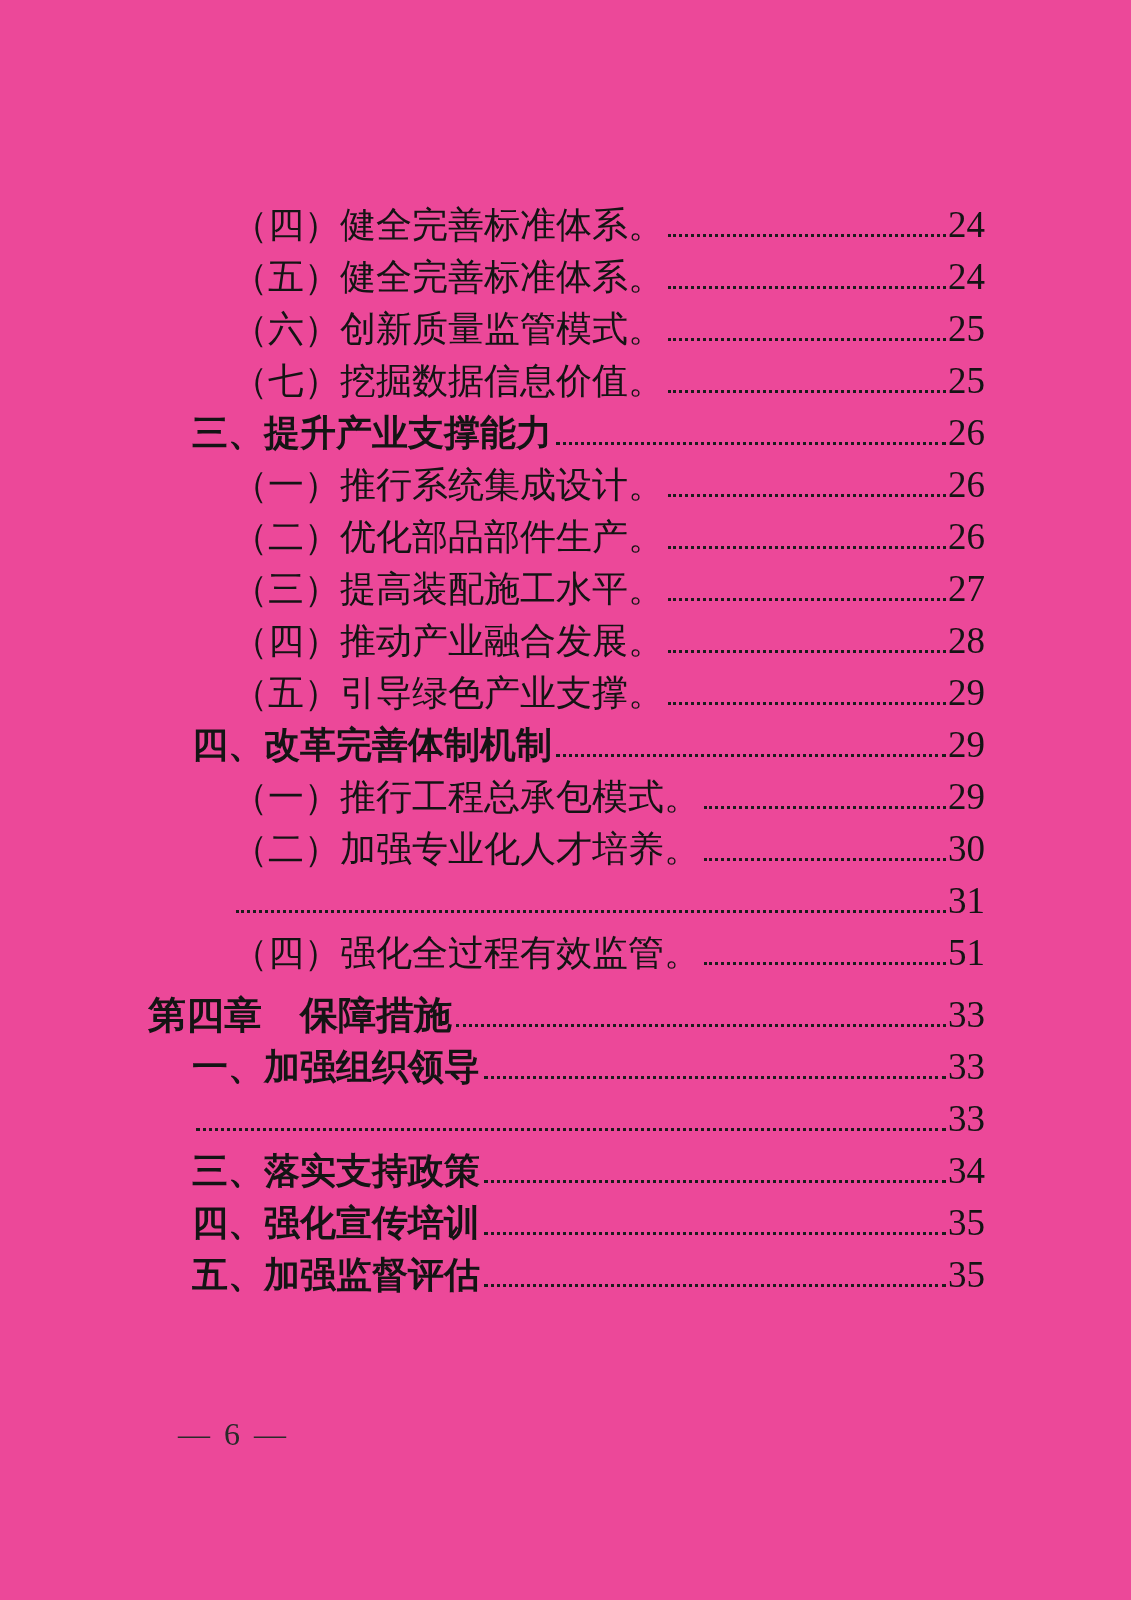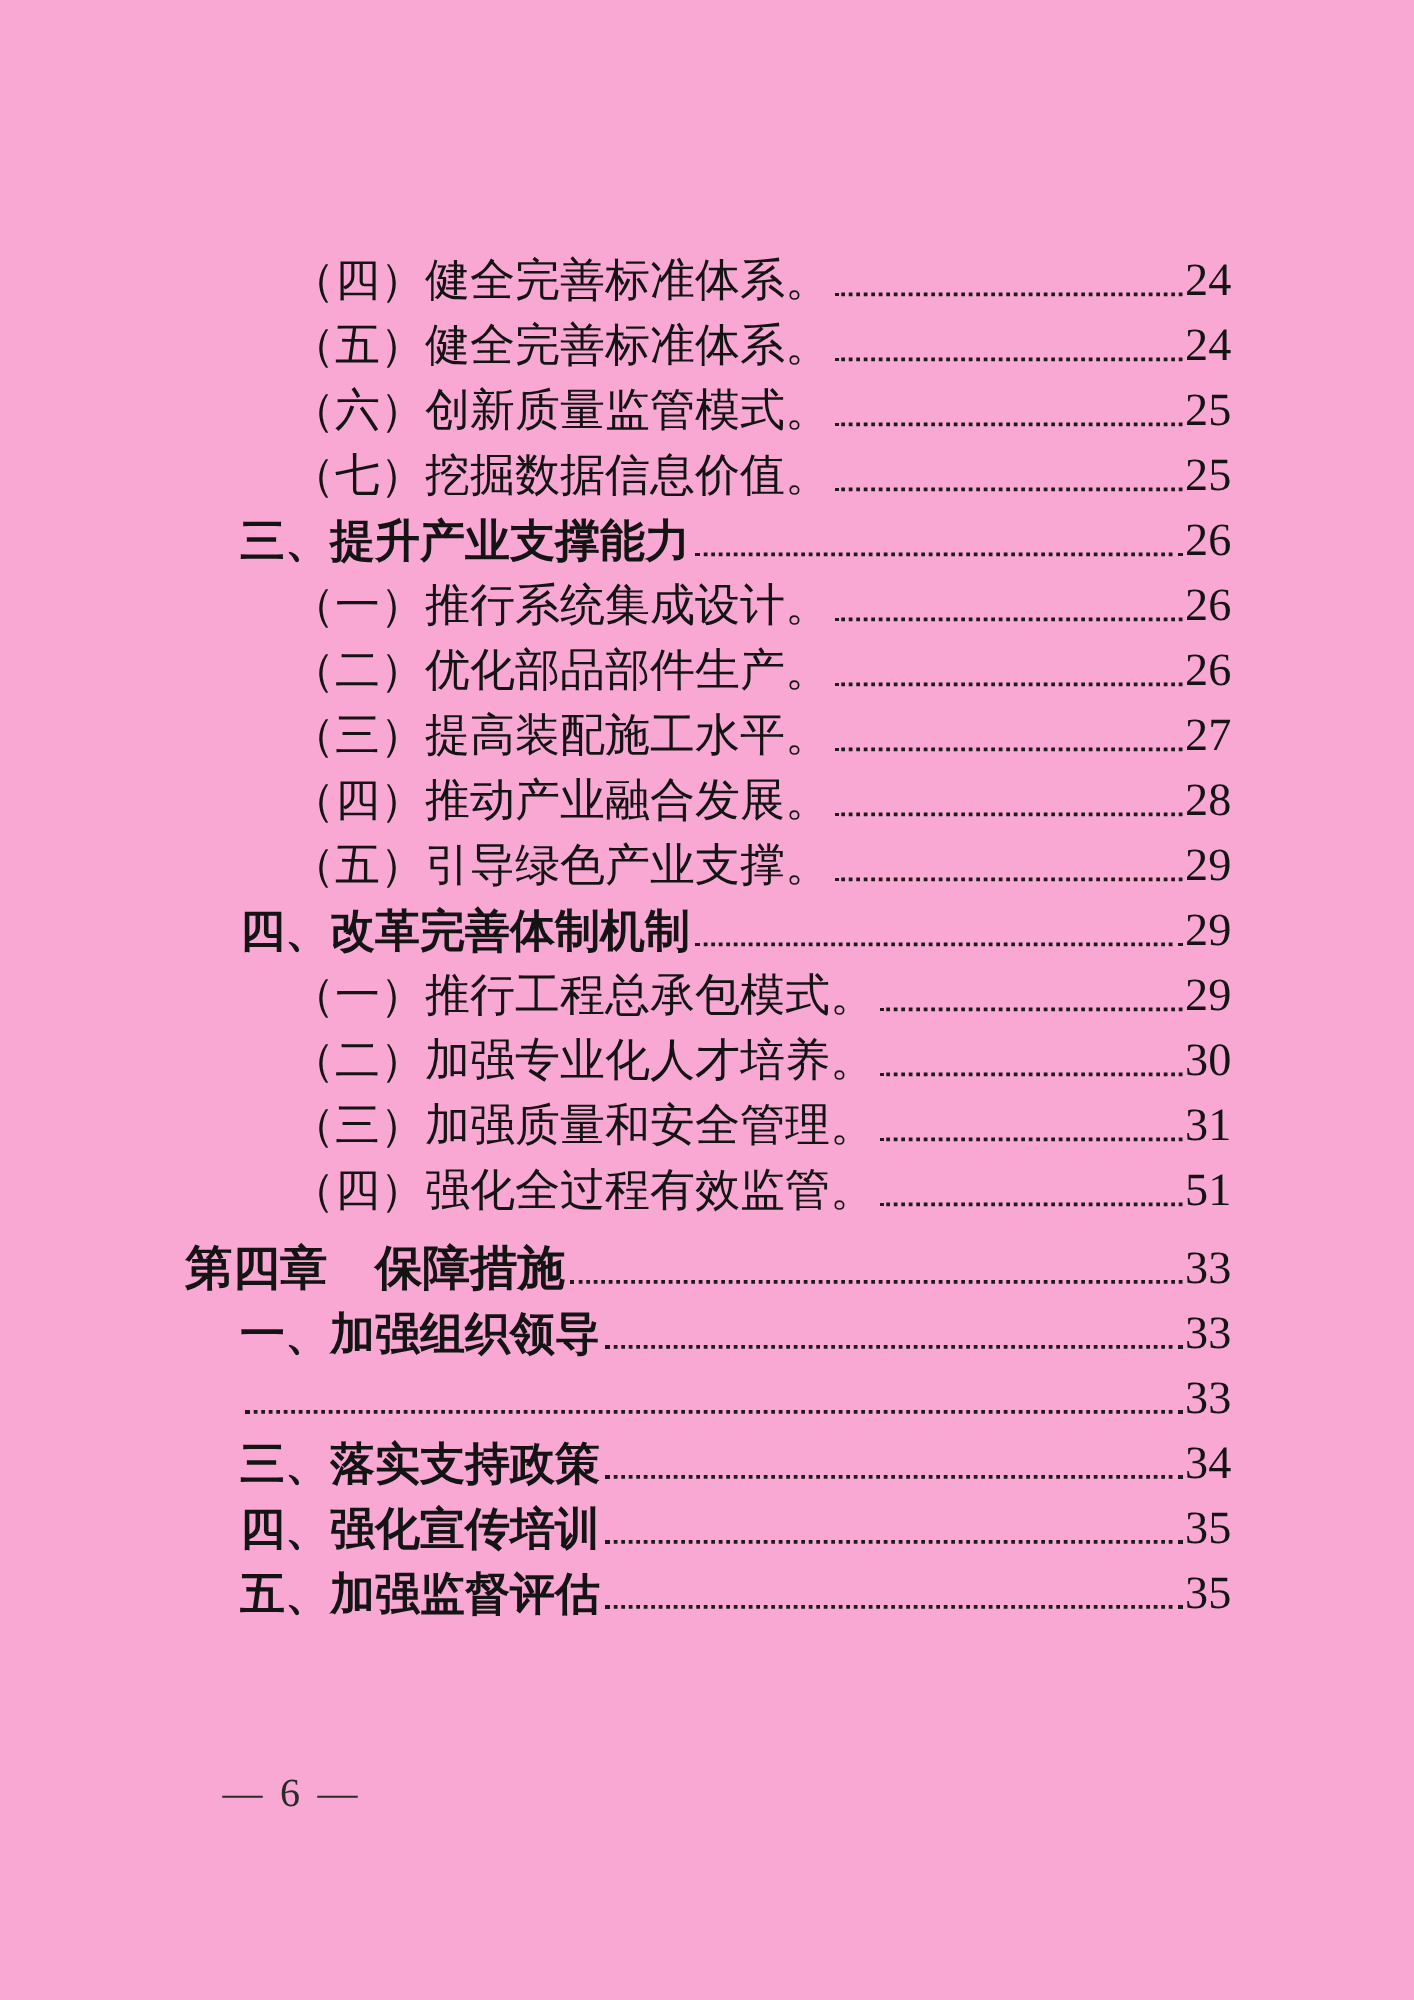--- a/index.html
+++ b/index.html
@@ -11,21 +11,21 @@
     height: 1600px;
     background: #ffffff;
     position: relative;
     overflow: hidden;
     font-family: "Liberation Serif", serif;
     color: #141414;
   }
   .page {
     position: absolute;
     inset: 0;
-    background: #f9a8d4;
+    background: #ec4899;
   }
   .toc {
     position: absolute;
     left: 148px;
     right: 146px;
     top: 199px;
   }
   .toc-row {
     display: flex;
     align-items: flex-end;
@@ -148,21 +148,20 @@
       <span class="label">（一）推行工程总承包模式。</span>
       <span class="leader"></span>
       <span class="pagenum">29</span>
     </div>
       <div class="toc-row lvl-sub">
       <span class="label">（二）加强专业化人才培养。</span>
       <span class="leader"></span>
       <span class="pagenum">30</span>
     </div>
       <div class="toc-row lvl-sub">
-      <span class="label">（三）加强质量和安全管理。</span>
       <span class="leader"></span>
       <span class="pagenum">31</span>
     </div>
       <div class="toc-row lvl-sub">
       <span class="label">（四）强化全过程有效监管。</span>
       <span class="leader"></span>
       <span class="pagenum">51</span>
     </div>
       <div class="toc-row lvl-chapter">
       <span class="label">第四章　保障措施</span>

